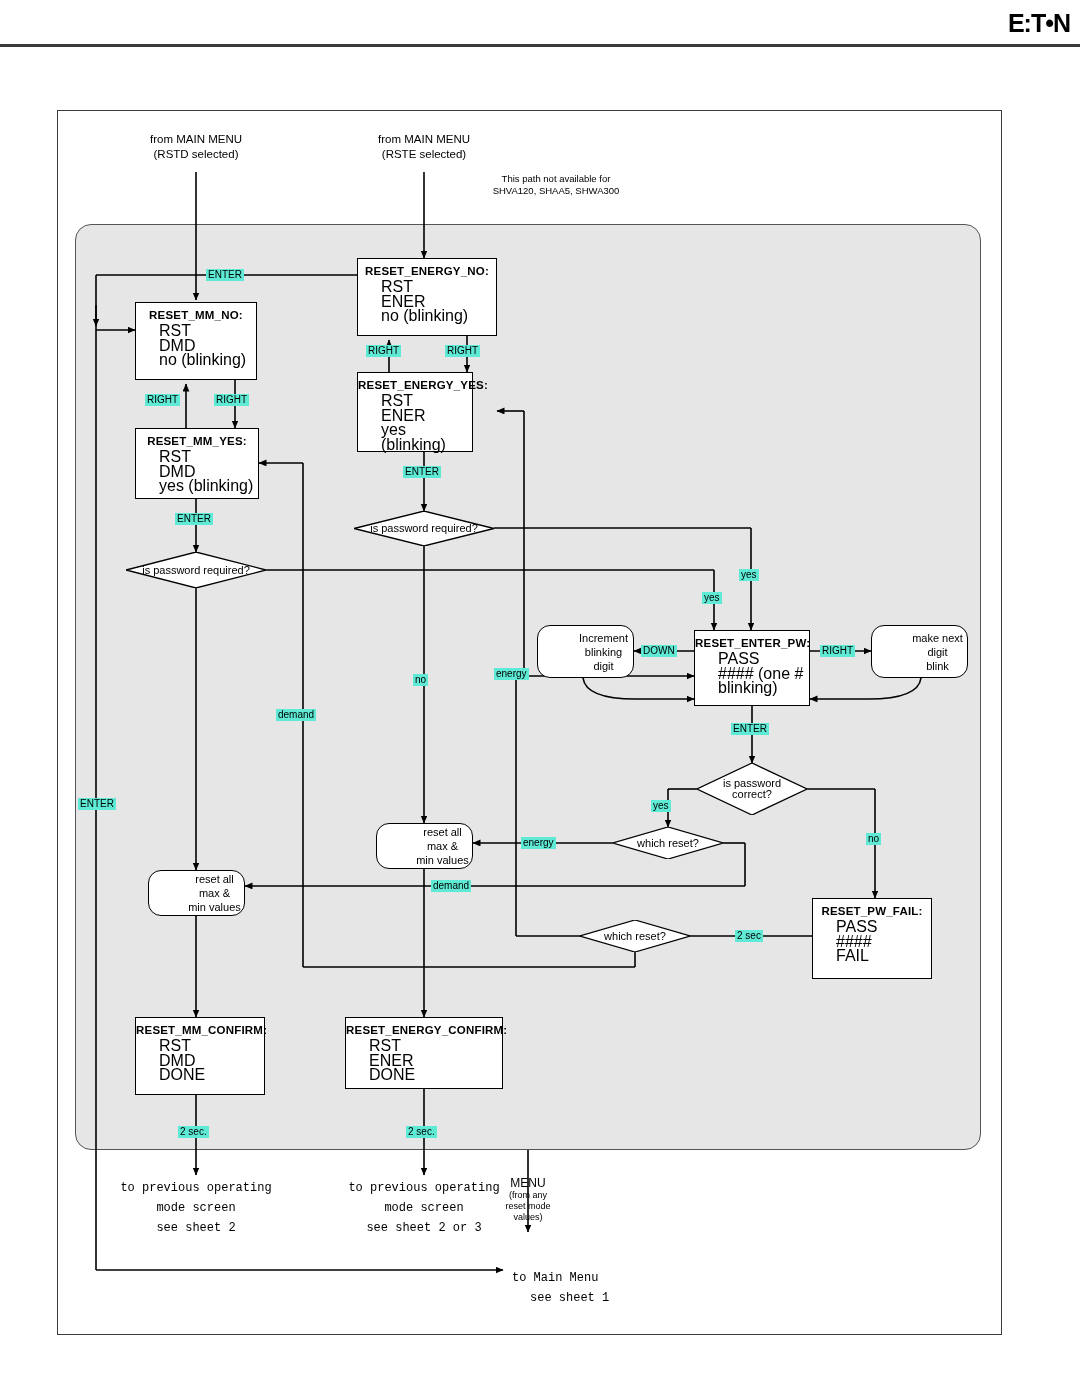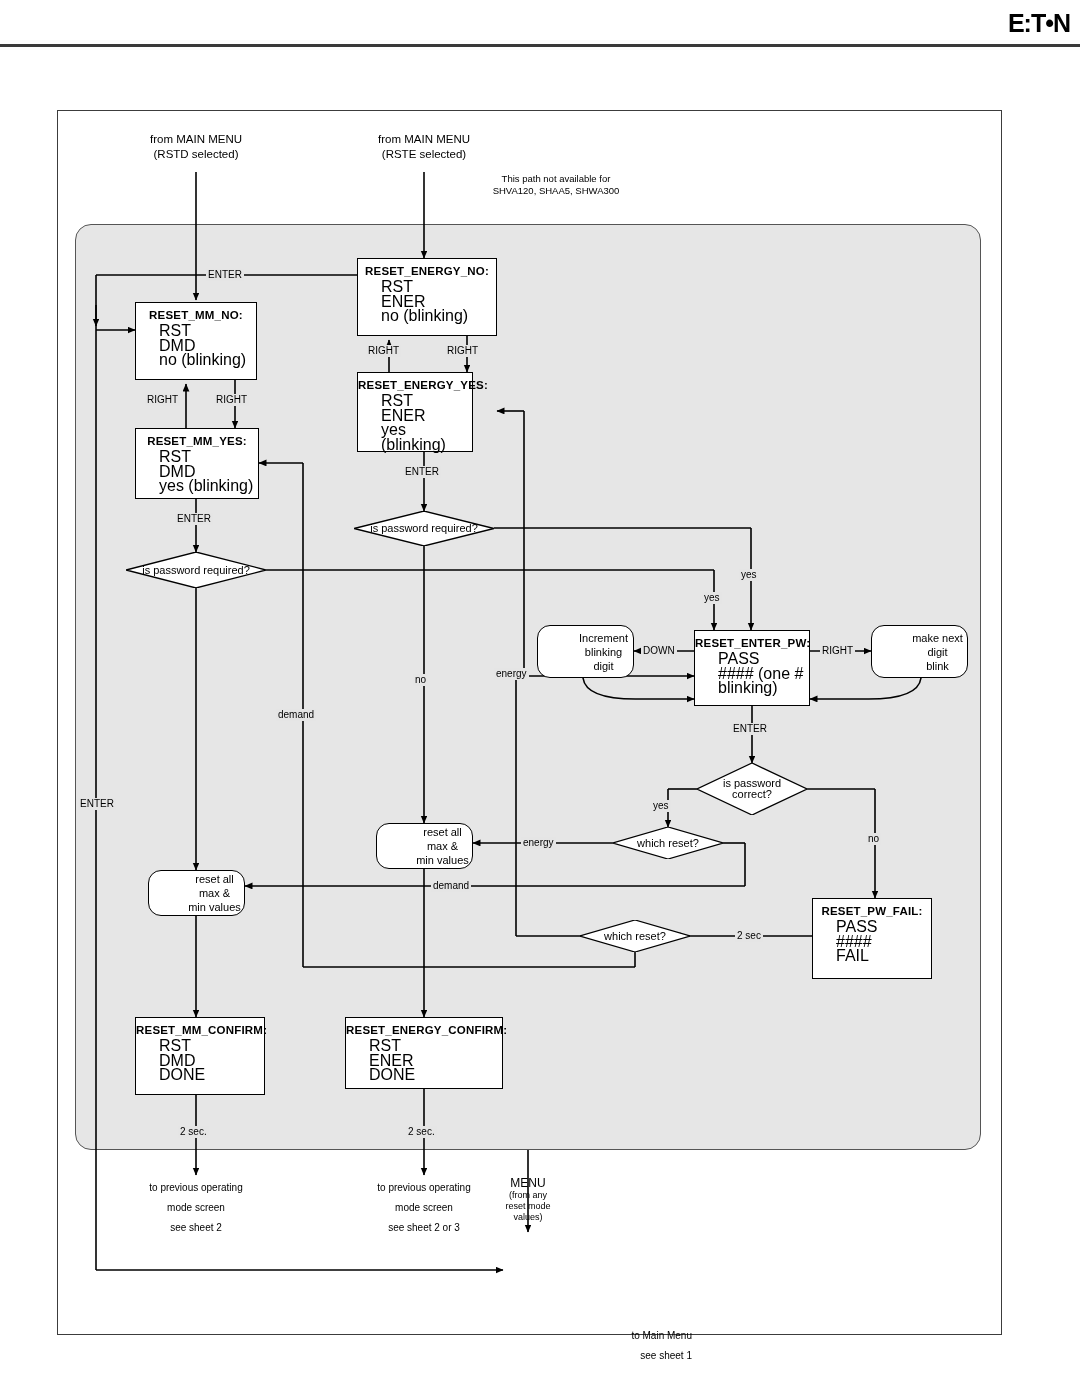--- a/index.html
+++ b/index.html
@@ -35,23 +35,23 @@
 
   
   .dia{position:absolute;display:flex;align-items:center;justify-content:center;}
   .dia svg{position:absolute;left:0;top:0;}
   .dia span{position:relative;font-size:11px;text-align:center;line-height:11px;z-index:2;}
 
   
   .lbl{position:absolute;font-size:11.5px;text-align:center;line-height:15px;white-space:nowrap;}
   .wlbl{position:absolute;font-size:10px;background:#fff;padding:0 2px;line-height:12px;
       white-space:nowrap;text-align:center;}
-  .wlbl.grey{background:#e5e5e5;}
+  .wlbl.grey{background:#5eead4;}
   .note{position:absolute;font-size:9.5px;text-align:center;line-height:12px;white-space:nowrap;}
-  .exit{position:absolute;font-size:10px;text-align:center;line-height:20px;white-space:nowrap;}
+  .exit{position:absolute;font-size:12px;text-align:center;line-height:20px;white-space:nowrap;font-family:Liberation Mono, monospace;}
   .exit-sm{position:absolute;font-size:9px;text-align:center;line-height:11px;white-space:nowrap;}
 </style>
 </head>
 <body>
 
 <div id="page">
 
   <div class="eaton-logo">E:T•N</div>
   <div class="header-rule"></div>
 
@@ -324,18 +324,18 @@
     <span>see sheet 2 or 3</span>
   </div>
 
   <div class="exit-sm" style="left:488px;top:1178px;width:80px;">
     <span style="font-size:12px;">MENU</span><br>
     <span>(from any</span><br>
     <span>reset mode</span><br>
     <span>values)</span>
   </div>
 
-  <div class="exit" style="left:512px;top:1326px;width:180px;text-align:right;">
+  <div class="exit" style="left:512px;top:1268px;width:180px;text-align:left;">
     <span>to Main Menu</span><br>
-    <span style="margin-left:26px;display:inline-block;">see sheet 1</span>
+    <span style="margin-left:18px;display:inline-block;">see sheet 1</span>
   </div>
 
 </div>
 
 </body></html>

